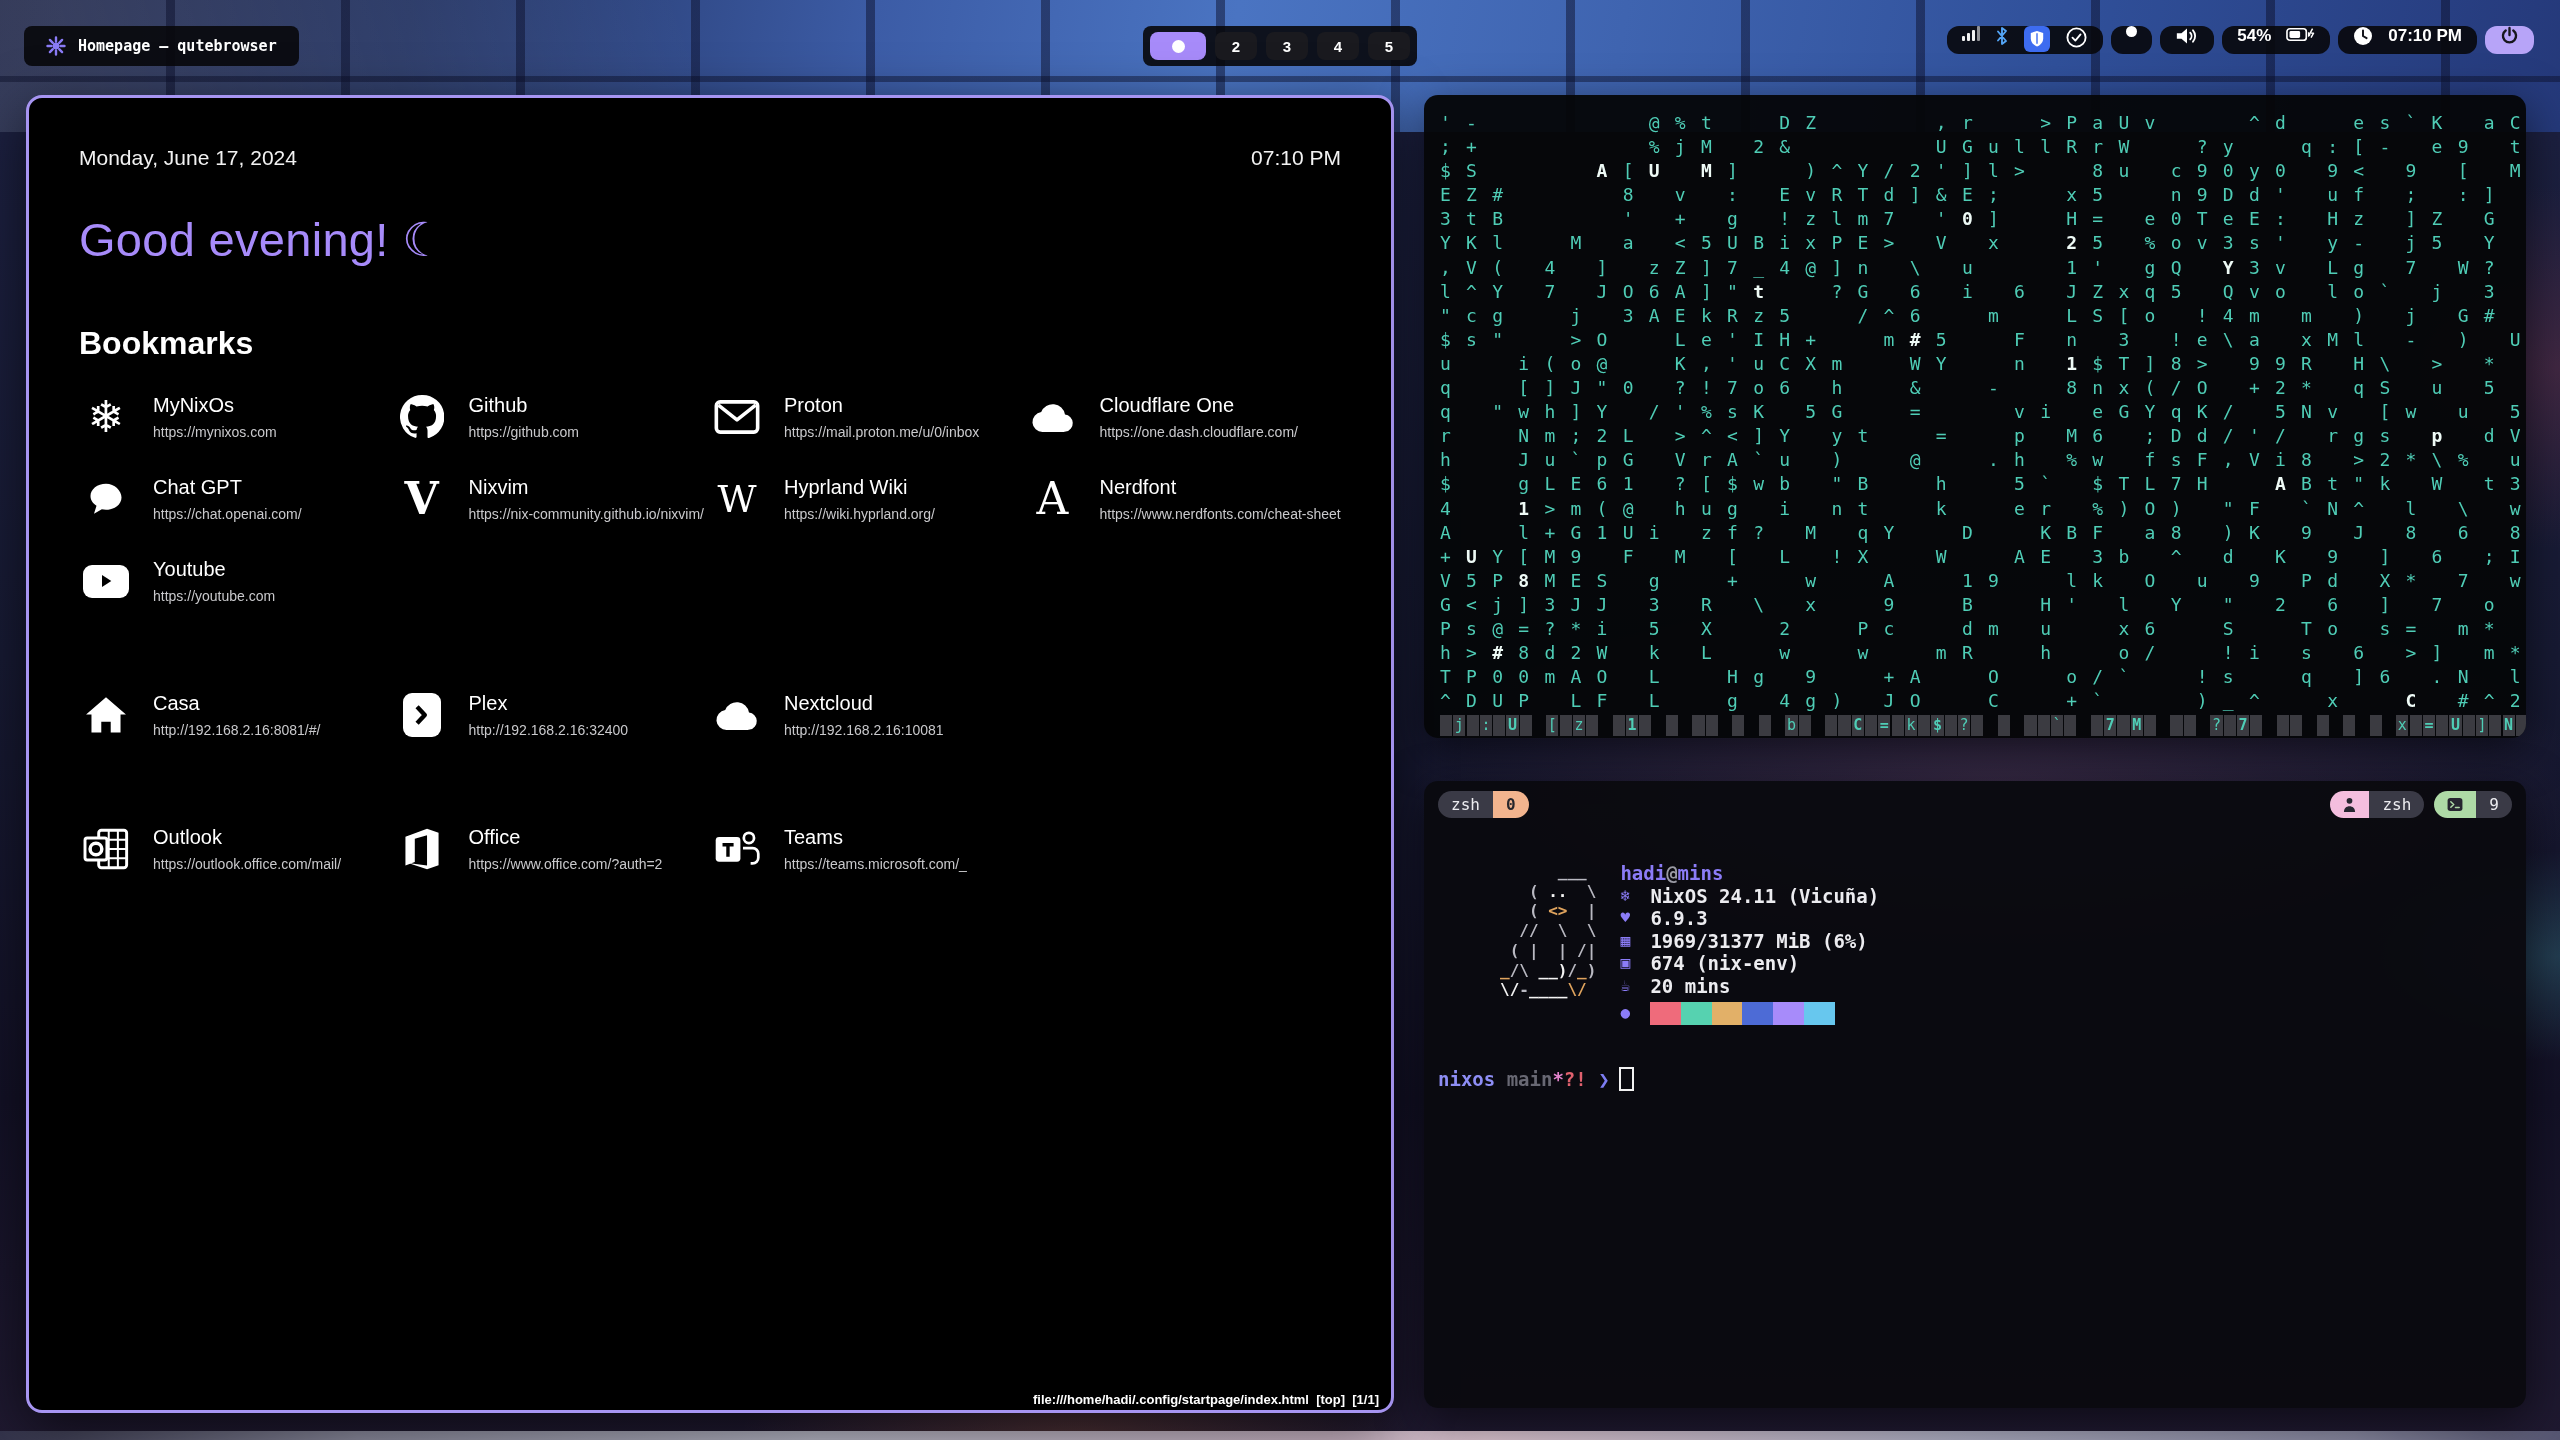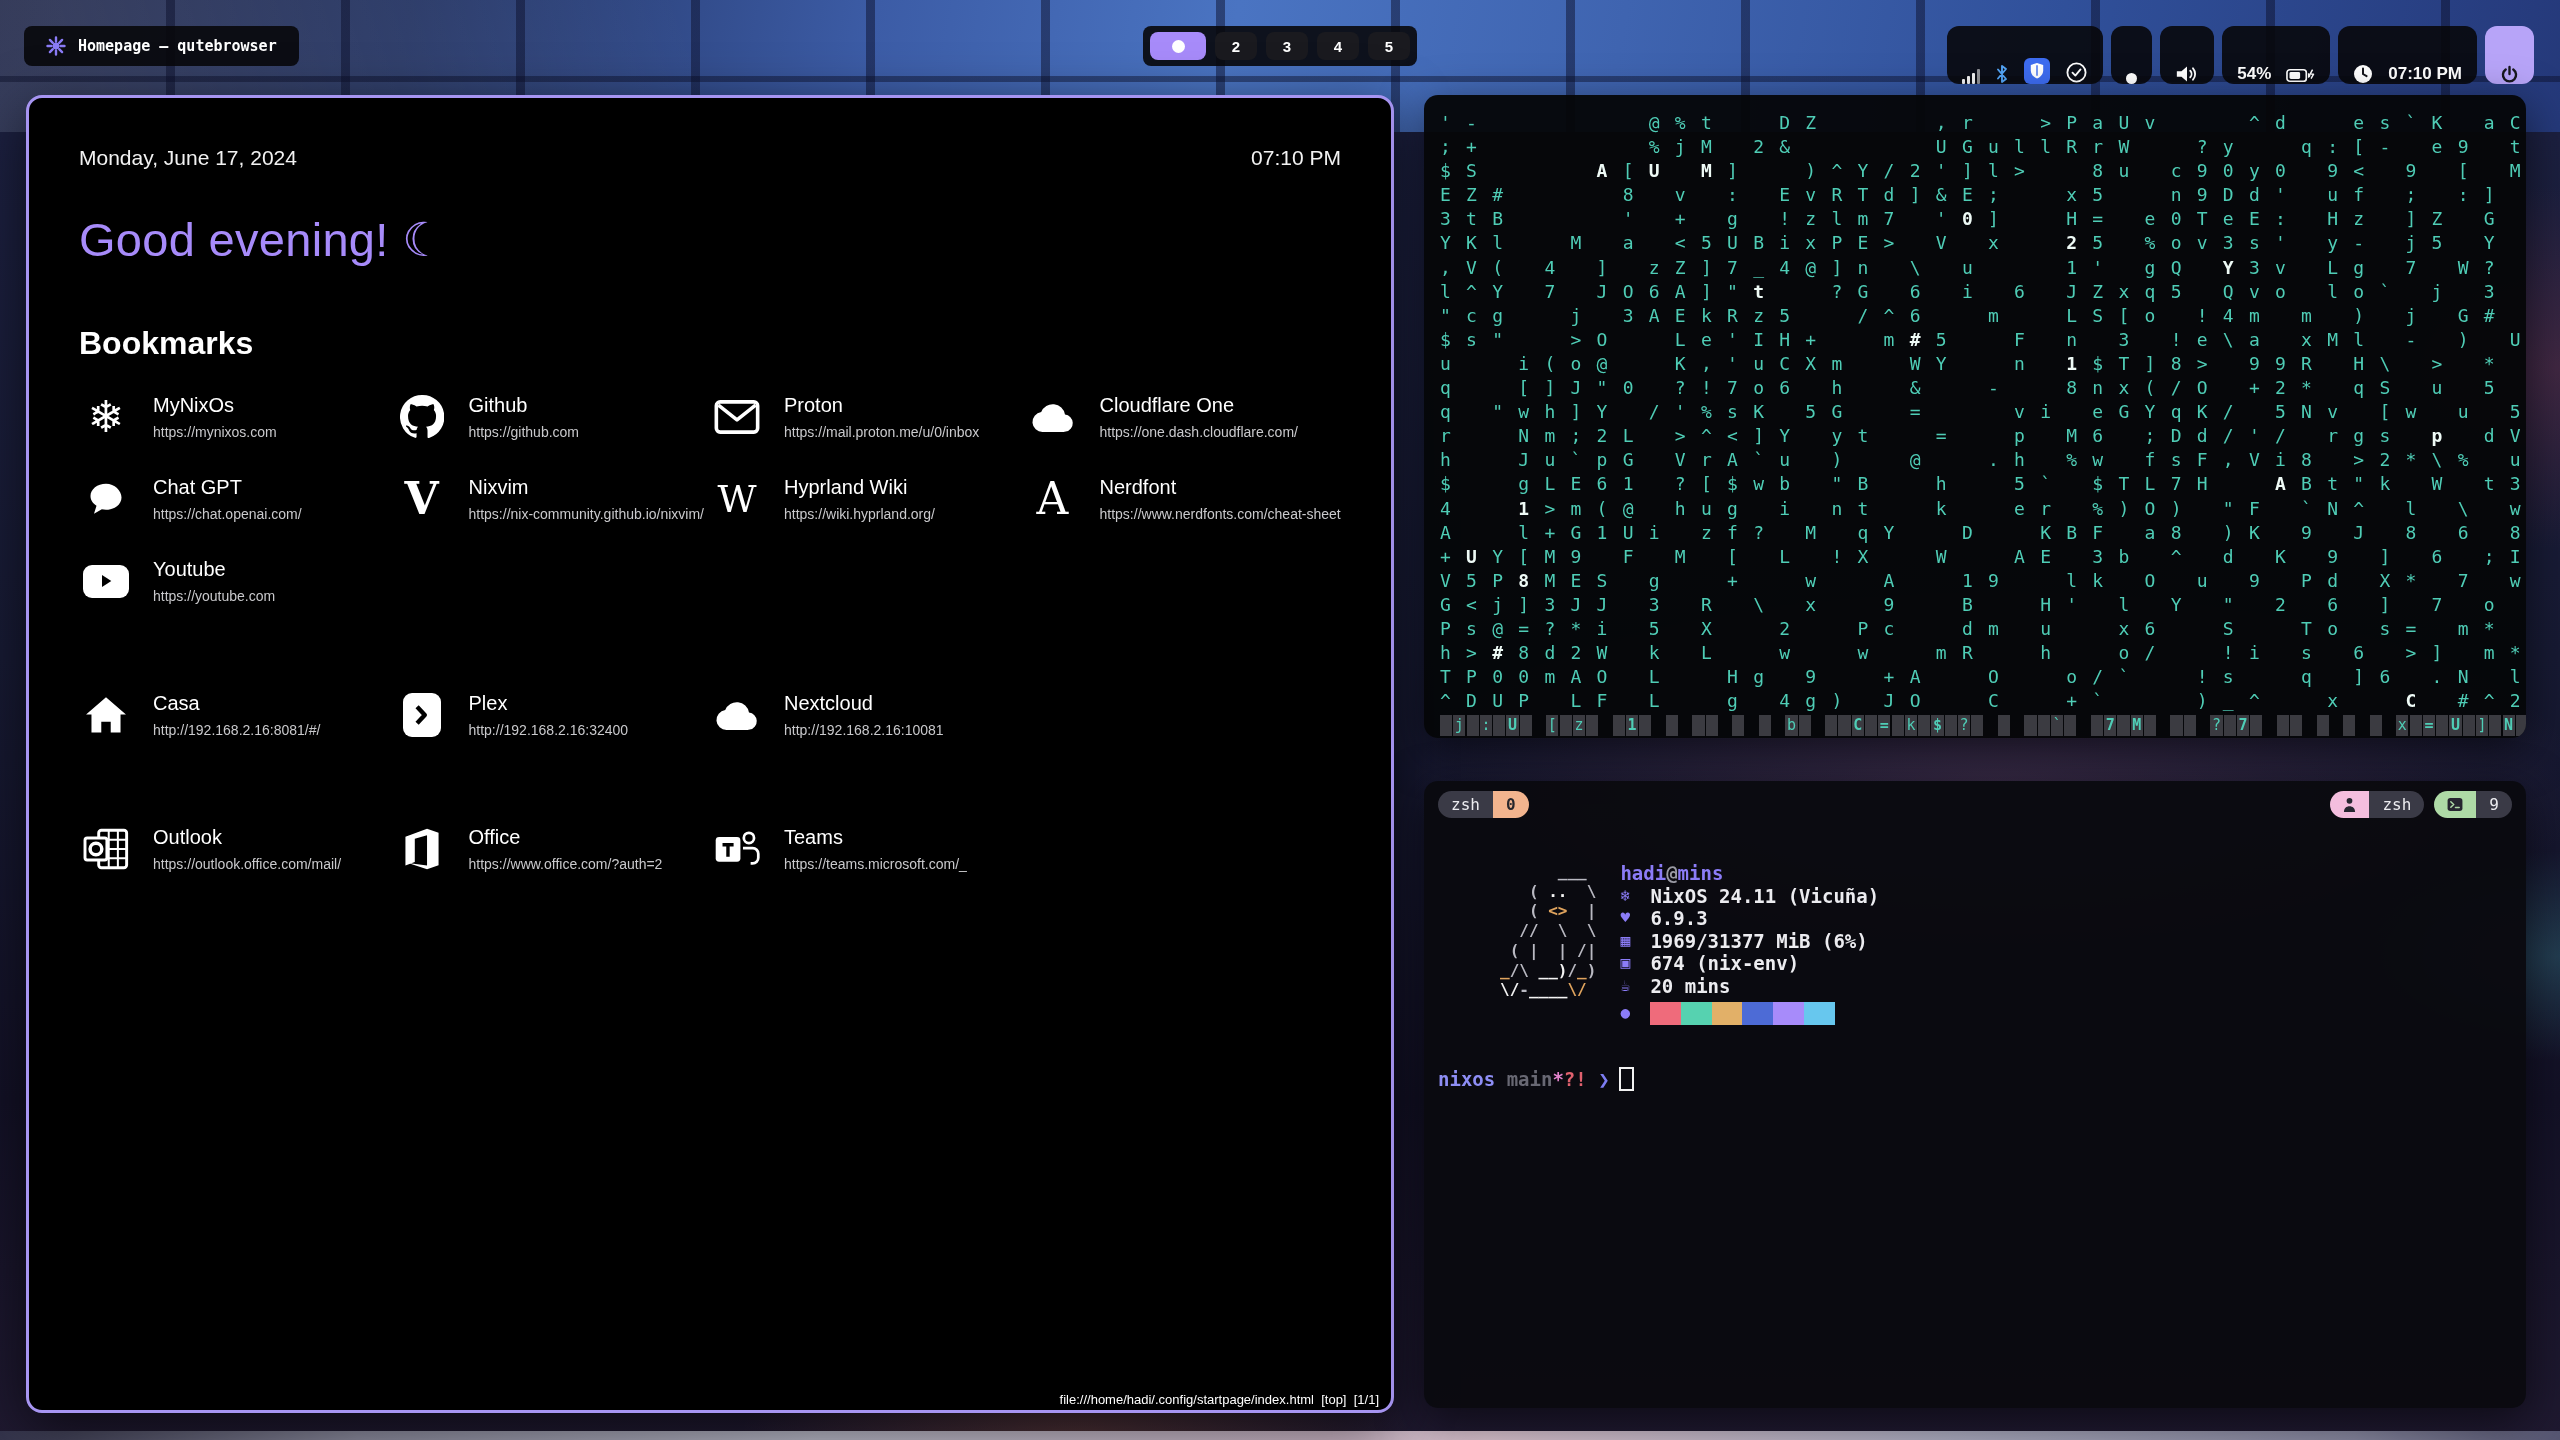--- a/index.html
+++ b/index.html
@@ -29,22 +29,22 @@
     border-radius:8px; display:flex; align-items:center; color:#fff; }
   .title-chip { left:24px; padding:0 22px; gap:12px;
     font-family:"DejaVu Sans Mono",monospace; font-weight:bold; font-size:15px; }
   .ws-chip { left:50%; transform:translateX(-50%); padding:0 7px; gap:9px; }
   .ws-active { width:56px; height:28px; background:#a78bfa; border-radius:8px;
     display:flex; align-items:center; justify-content:center; }
   .ws-dot { width:13px; height:13px; background:#fff; border-radius:50%; }
   .ws-cell { width:42px; height:28px; background:#1a1a1f; border-radius:8px; color:#fff;
     font-weight:bold; font-size:15px; display:flex; align-items:center; justify-content:center; }
   .tray { position:absolute; right:26px; top:26px; display:flex; gap:8px; align-items:center; }
-  .tray-chip { height:58px; background:rgba(8,8,11,.9); border-radius:12px; display:flex;
-    align-items:flex-end; padding:0 15px; gap:15px; color:#fff; font-weight:bold; font-size:17px; }
+  .tray-chip { height:28px; background:rgba(8,8,11,.9); border-radius:12px; display:flex;
+    align-items:flex-start; padding:0 15px; gap:15px; color:#fff; font-weight:bold; font-size:17px; }
   .power-chip { background:#b7a4f8; }
   .sigbars { display:flex; align-items:flex-end; gap:2px; height:15px; }
   .sigbars i { display:block; width:3px; background:#fff; border-radius:1px; }
   .sigbars i:nth-child(1){height:5px;opacity:.95}
   .sigbars i:nth-child(2){height:8px;opacity:.95}
   .sigbars i:nth-child(3){height:11px;opacity:.95}
   .sigbars i:nth-child(4){height:15px;opacity:.55}
   .dot-icon { width:11px; height:11px; border-radius:50%; background:#fff; }
 
   
@@ -61,21 +61,21 @@
   .sp-item { display:flex; align-items:center; gap:20px; text-decoration:none; color:#fff; }
   .sp-icon { width:54px; min-width:54px; display:flex; justify-content:center; align-items:center;
     font-size:42px; line-height:1; color:#fff; }
   .sp-name { display:block; font-size:20px; font-weight:500; }
   .sp-url { display:block; font-size:14px; color:#c9c9cc; margin-top:7px; }
   .serif-glyph { font-family:"DejaVu Serif",serif; font-size:44px; font-weight:bold; }
   .plex-box { width:38px; height:44px; background:#fff; border-radius:9px;
     display:flex; align-items:center; justify-content:center; }
   .yt-box { width:46px; height:33px; background:#fff; border-radius:9px;
     display:flex; align-items:center; justify-content:center; }
-  .sp-status { position:absolute; bottom:3px; right:12px; font-size:13px; font-weight:400;
+  .sp-status { position:absolute; bottom:3px; right:12px; font-size:13px; font-weight:700;
     color:#fff; white-space:pre; }
 
   
   .term1 { position:absolute; left:1424px; top:95px; width:1102px; height:643px;
     background:rgba(5,6,8,.96); border-radius:14px; padding:16px 16px 8px;
     box-shadow:0 12px 45px rgba(0,0,0,.55); overflow:hidden; }
   .mrow { display:flex; height:24.1px; }
   .mcell { flex:0 0 26.1px; width:26.1px; overflow:visible; font-family:"DejaVu Sans Mono",monospace;
     font-size:18px; line-height:24px; color:#4fcdb6; }
   .mbright { color:#eefaf6; font-weight:bold; }

